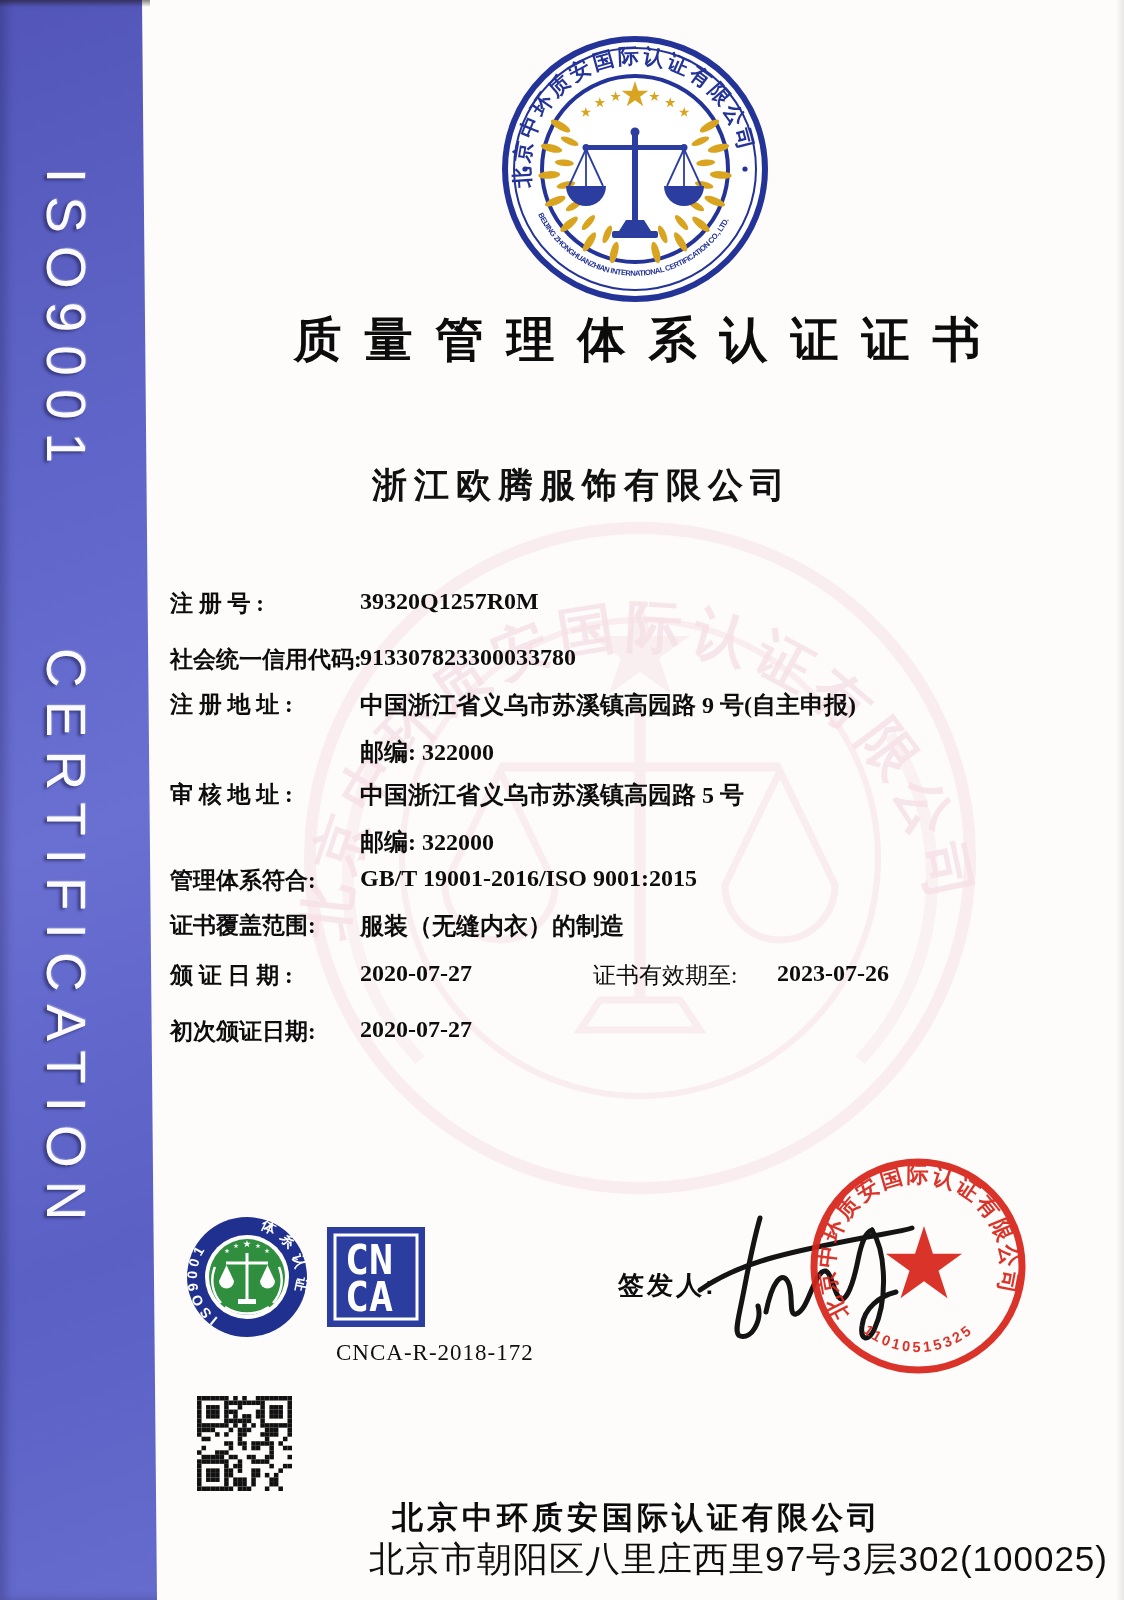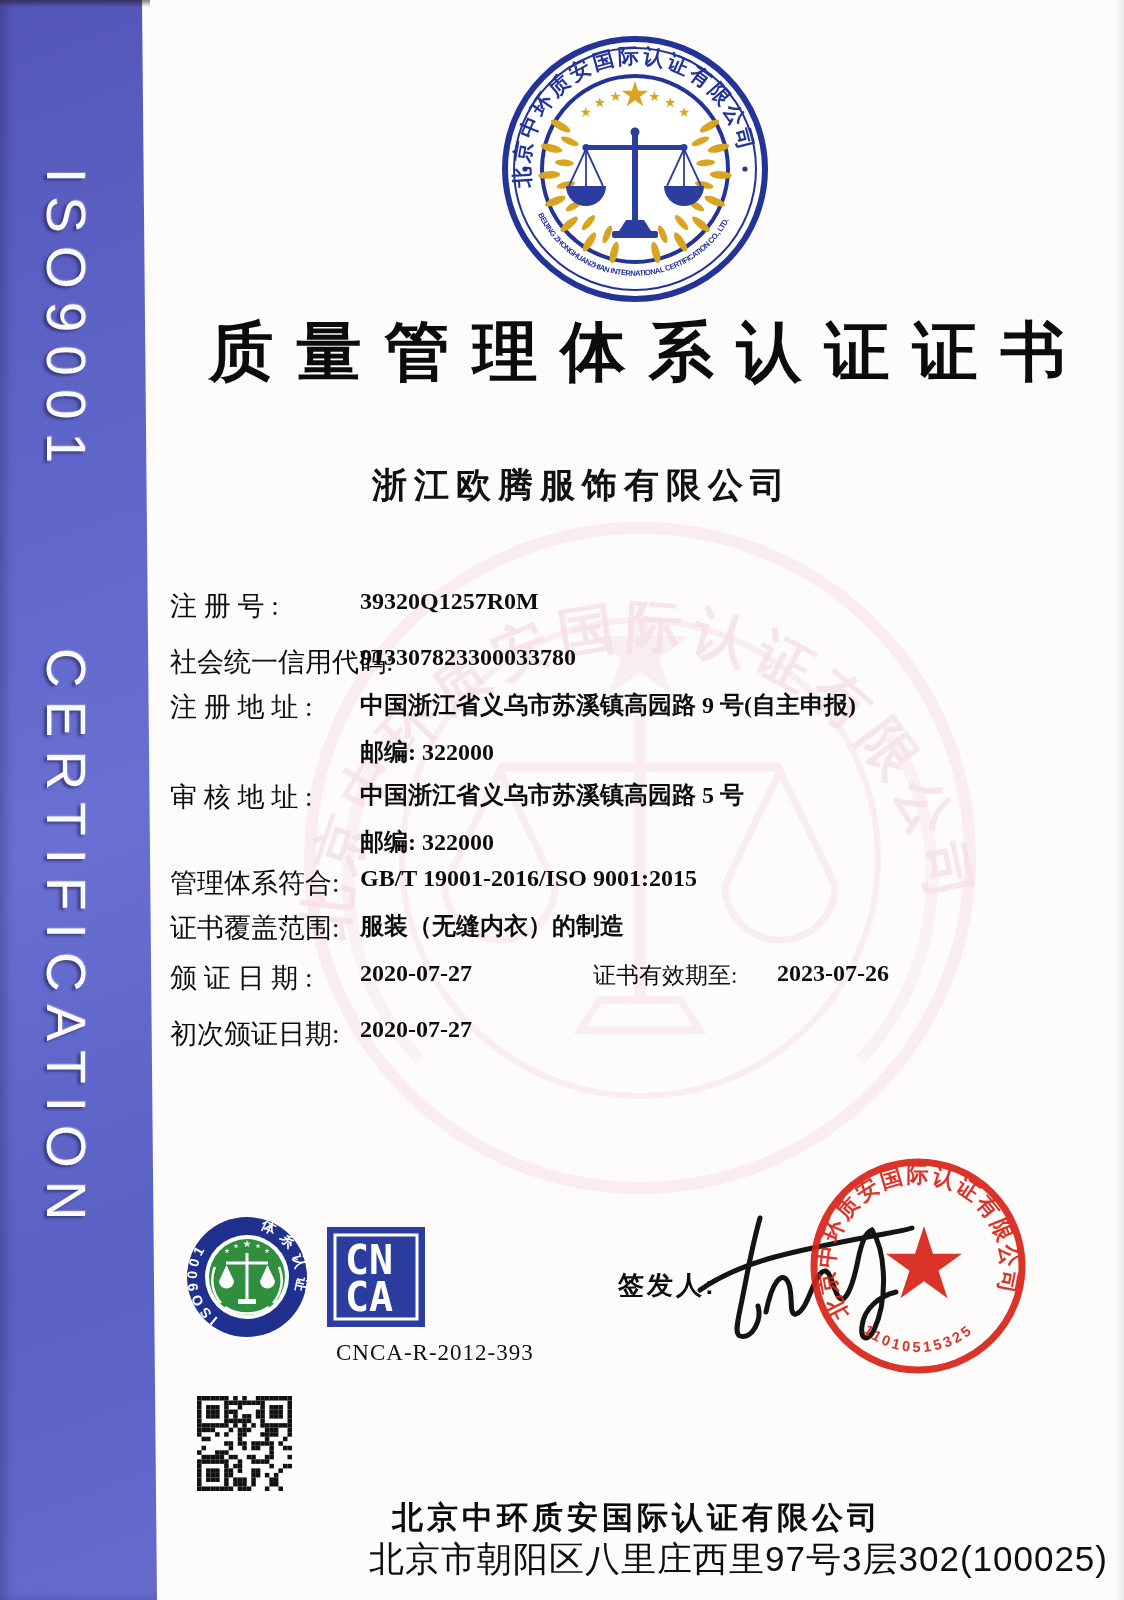--- a/index.html
+++ b/index.html
@@ -25,29 +25,29 @@
   .wm{position:absolute;left:295px;top:505px;opacity:.5;pointer-events:none;}
 
   
   .emblem{position:absolute;left:500px;top:34px;}
   .iso-badge{position:absolute;left:185px;top:1215px;}
   .cnca{position:absolute;left:325px;top:1225px;}
 
   
   .title{position:absolute;left:150px;top:308px;width:974px;text-align:center;
     font-family:"Liberation Serif","DejaVu Serif",serif;font-weight:700;
-    font-size:65px;letter-spacing:23px;color:#0c0c0c;white-space:nowrap;text-indent:23px;}
+    font-size:48px;letter-spacing:23px;color:#0c0c0c;white-space:nowrap;text-indent:23px;}
   .company{position:absolute;left:372px;top:462px;
     font-family:"Liberation Serif","DejaVu Serif",serif;font-weight:700;
     font-size:35px;letter-spacing:7px;color:#111;white-space:nowrap;}
 
   .fields{position:absolute;left:170px;top:588px;width:800px;
     font-family:"Liberation Serif","DejaVu Serif",serif;color:#0d0d0d;}
   .frow{position:absolute;left:0;width:800px;}
-  .flabel{position:absolute;left:0;width:188px;font-size:27px;font-weight:400;white-space:nowrap;}
+  .flabel{position:absolute;left:0;width:188px;font-size:23px;font-weight:700;white-space:nowrap;}
   .fvalue{position:absolute;left:190px;font-size:24px;font-weight:700;white-space:nowrap;}
   .flabel2{position:absolute;left:423px;width:165px;font-size:23px;font-weight:400;white-space:nowrap;}
   .fvalue2{position:absolute;left:607px;font-size:24px;font-weight:700;white-space:nowrap;}
 
   .approval-lines{position:absolute;left:437px;top:1240px;width:130px;
     font-size:24px;font-weight:700;color:#15161a;line-height:37px;letter-spacing:2px;white-space:nowrap;}
   .cnca-code{position:absolute;left:336px;top:1340px;
     font-family:"Liberation Serif","DejaVu Serif",serif;font-size:23px;letter-spacing:1px;color:#101010;}
 
   .issuer-label{position:absolute;left:618px;top:1268px;font-size:26px;font-weight:700;
@@ -246,21 +246,21 @@
       <path d="M40,92 A 40 40 0 0 0 84,92" fill="none" stroke-width="2.5"></path>
     </g>
   </svg>
 
   <svg class="cnca" width="102" height="104" viewBox="0 0 102 104">
     <rect x="2" y="2" width="98" height="100" fill="#2c3da0"></rect>
     <rect x="10" y="10" width="82" height="84" fill="none" stroke="#ffffff" stroke-width="3"></rect>
     <text x="20" y="49" font-family="DejaVu Sans Mono, Liberation Mono, monospace" font-size="40" font-weight="bold" fill="#ffffff">CN</text>
     <text x="20" y="86" font-family="DejaVu Sans Mono, Liberation Mono, monospace" font-size="40" font-weight="bold" fill="#ffffff">CA</text>
   </svg>
-  <div class="cnca-code">CNCA-R-2012-393</div>
+  <div class="cnca-code">CNCA-R-2018-172</div>
 
   <div class="issuer-label">签发人:</div>
   <svg class="signature" width="280" height="180" viewBox="0 0 280 180">
     <g stroke="#141414" stroke-width="5" fill="none" stroke-linecap="round">
       <path d="M100,38 C 92,66 88,90 82,120 C 78,140 74,154 80,156 C 92,160 102,140 98,126"></path>
       <path d="M40,110 C 80,82 130,72 192,60 C 220,54 240,52 252,48"></path>
       <path d="M106,132 C 112,102 122,90 128,102 C 134,114 128,136 136,134 C 148,130 152,100 162,92 C 170,86 172,106 178,116 C 184,126 192,110 198,80 C 202,60 206,52 212,50"></path>
       <path d="M212,50 C 226,72 228,120 214,150 C 208,162 200,160 202,146 C 204,128 220,116 236,112"></path>
     </g>
   </svg>

